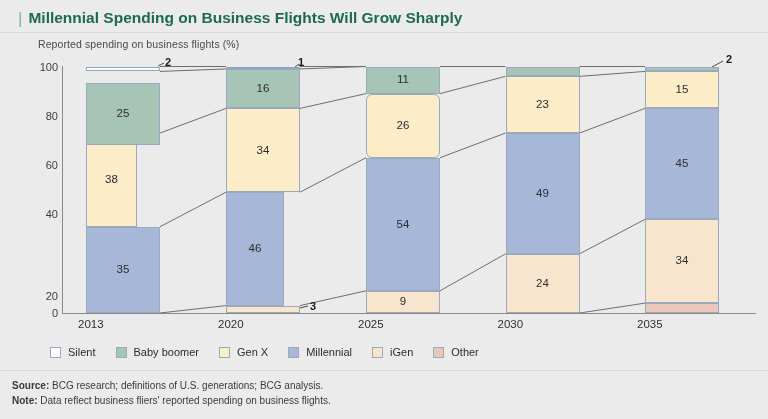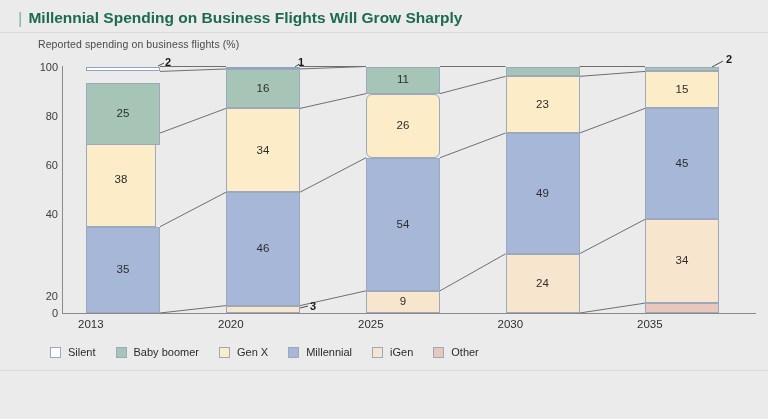--- a/index.html
+++ b/index.html
@@ -242,29 +242,29 @@
       <line x1="579.5" y1="66.5" x2="645" y2="66.5" stroke="#6f6f6f" stroke-width="1"></line>
       <line x1="158" y1="66" x2="164" y2="63" stroke="#4a4a4a" stroke-width="1"></line>
       <line x1="295" y1="67" x2="299" y2="64" stroke="#4a4a4a" stroke-width="1"></line>
       <line x1="300" y1="308" x2="308" y2="306" stroke="#4a4a4a" stroke-width="1"></line>
       <line x1="712" y1="67" x2="723" y2="61" stroke="#4a4a4a" stroke-width="1"></line>
     </svg>
   <div id="bars">
       <div class="seg" style="left: 86px; top: 226.725px; width: 74px; height: 86.275px; background: rgb(166, 183, 216);">
         <span class="seg-label">35</span>
       </div>
-      <div class="seg" style="left: 86px; top: 133.055px; width: 70px; height: 93.67px; background: rgb(252, 236, 200);">
+      <div class="seg" style="left: 86px; top: 133.055px; width: 51px; height: 93.67px; background: rgb(252, 236, 200);">
         <span class="seg-label">38</span>
       </div>
       <div class="seg" style="left: 86px; top: 71.43px; width: 74px; height: 61.625px; background: rgb(167, 197, 183); margin-top: 12px;">
         <span class="seg-label">25</span>
       </div>
       <div class="seg" style="left: 86px; top: 66.5px; width: 74px; height: 4.93px; background: rgb(253, 253, 253); border-color: rgb(143, 164, 192);"></div>
       <div class="seg" style="left: 226px; top: 305.605px; width: 74px; height: 7.395px; background: rgb(248, 229, 205);"></div>
-      <div class="seg" style="left: 226px; top: 192.215px; width: 74px; height: 113.39px; background: rgb(166, 183, 216);">
+      <div class="seg" style="left: 226px; top: 192.215px; width: 58px; height: 113.39px; background: rgb(166, 183, 216);">
         <span class="seg-label">46</span>
       </div>
       <div class="seg" style="left: 226px; top: 108.405px; width: 74px; height: 83.81px; background: rgb(252, 236, 200);">
         <span class="seg-label">34</span>
       </div>
       <div class="seg" style="left: 226px; top: 68.965px; width: 74px; height: 39.44px; background: rgb(167, 197, 183);">
         <span class="seg-label">16</span>
       </div>
       <div class="seg" style="left: 226px; top: 66.5px; width: 74px; height: 2.465px; background: rgb(253, 253, 253); border-color: rgb(143, 164, 192);"></div>
       <div class="seg" style="left: 366px; top: 290.815px; width: 74px; height: 22.185px; background: rgb(248, 229, 205);">
@@ -338,13 +338,19 @@
       <span>iGen</span>
     </div>
     <div class="legend-item">
       <span class="legend-swatch" style="background: rgb(234, 199, 187);"></span>
       <span>Other</span>
     </div>
   </div>
 
 <div id="footer-rule"></div>
 <div id="footer">
+  <div class="foot-line">
+    <span class="foot-key">Source:</span><span> BCG research; definitions of U.S. generations; BCG analysis.</span>
+  </div>
+  <div class="foot-line">
+    <span class="foot-key">Note:</span><span> Data reflect business fliers' reported spending on business flights.</span>
+  </div>
 </div>
 
 </body></html>

